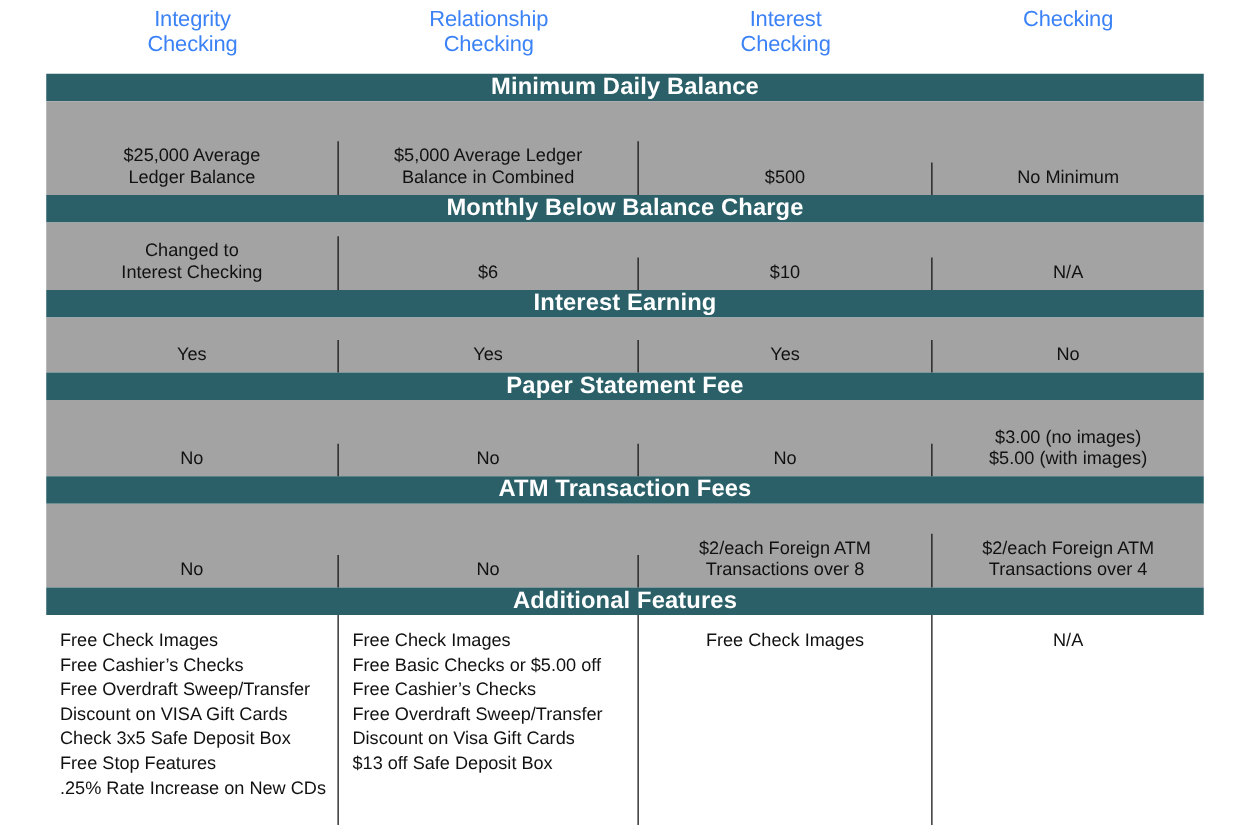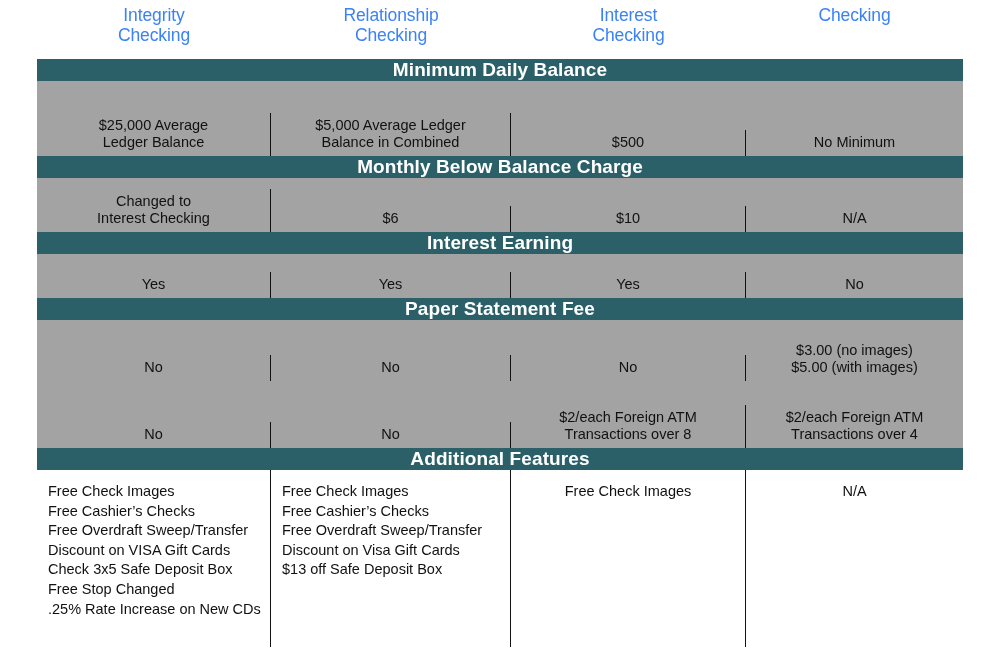--- a/index.html
+++ b/index.html
@@ -230,20 +230,21 @@
         </div>
     </div>
     <div class="cell c4">
       <div>
         <span class="line">$3.00 (no images)</span>
         <span class="line">$5.00 (with images)</span>
       </div>
     </div>
   </div>
 
+  <div class="section-band">ATM Transaction Fees</div>
   <div class="data-row row-h67">
     <div class="cell c1">
       <div>
           <span class="line">No</span>
         </div>
     </div>
     <div class="cell c2">
       <div>
           <span class="line">No</span>
         </div>
@@ -264,27 +265,28 @@
 
   <div class="section-band">Additional Features</div>
   <div class="features-row">
     <div class="feat-cell c1">
       <ul class="feat-list">
           <li>Free Check Images</li>
           <li>Free Cashier’s Checks</li>
           <li>Free Overdraft Sweep/Transfer</li>
           <li>Discount on VISA Gift Cards</li>
           <li>Check 3x5 Safe Deposit Box</li>
-          <li>Free Stop Changed</li>
+          <li>Free Stop Features</li>
           <li>.25% Rate Increase on New CDs</li>
         </ul>
     </div>
     <div class="feat-cell c2">
       <ul class="feat-list">
           <li>Free Check Images</li>
+          <li>Free Basic Checks or $5.00 off</li>
           <li>Free Cashier’s Checks</li>
           <li>Free Overdraft Sweep/Transfer</li>
           <li>Discount on Visa Gift Cards</li>
           <li>$13 off Safe Deposit Box</li>
         </ul>
     </div>
     <div class="feat-cell c3 feat-centered">
       <span>Free Check Images</span>
     </div>
     <div class="feat-cell c4 feat-centered">

